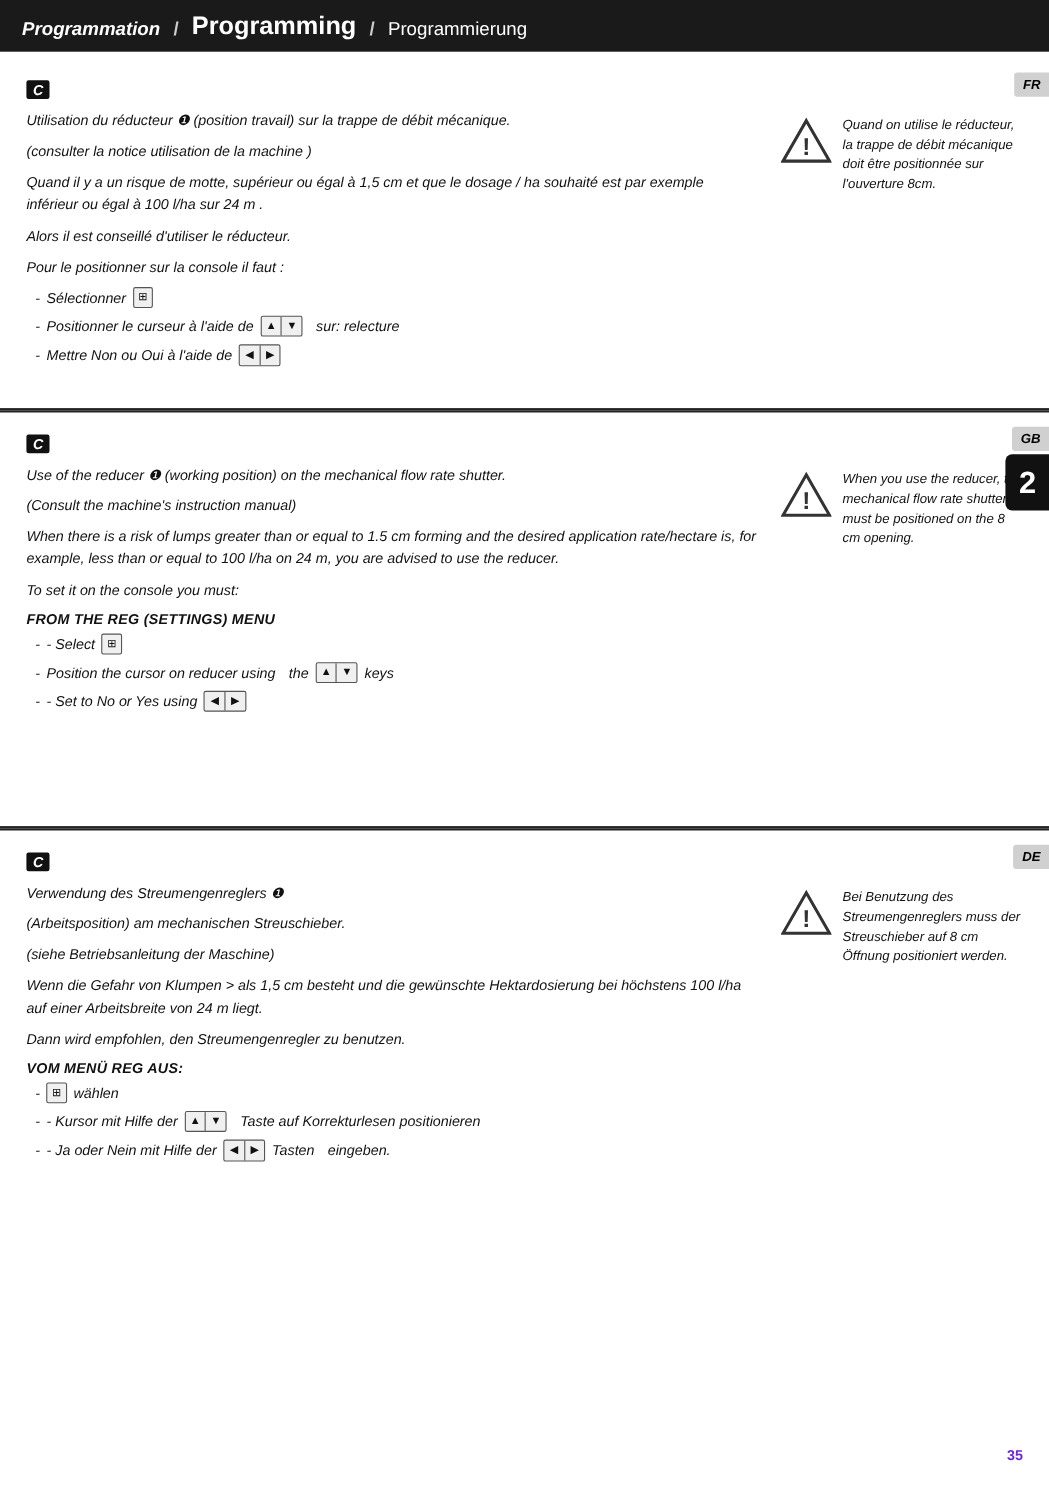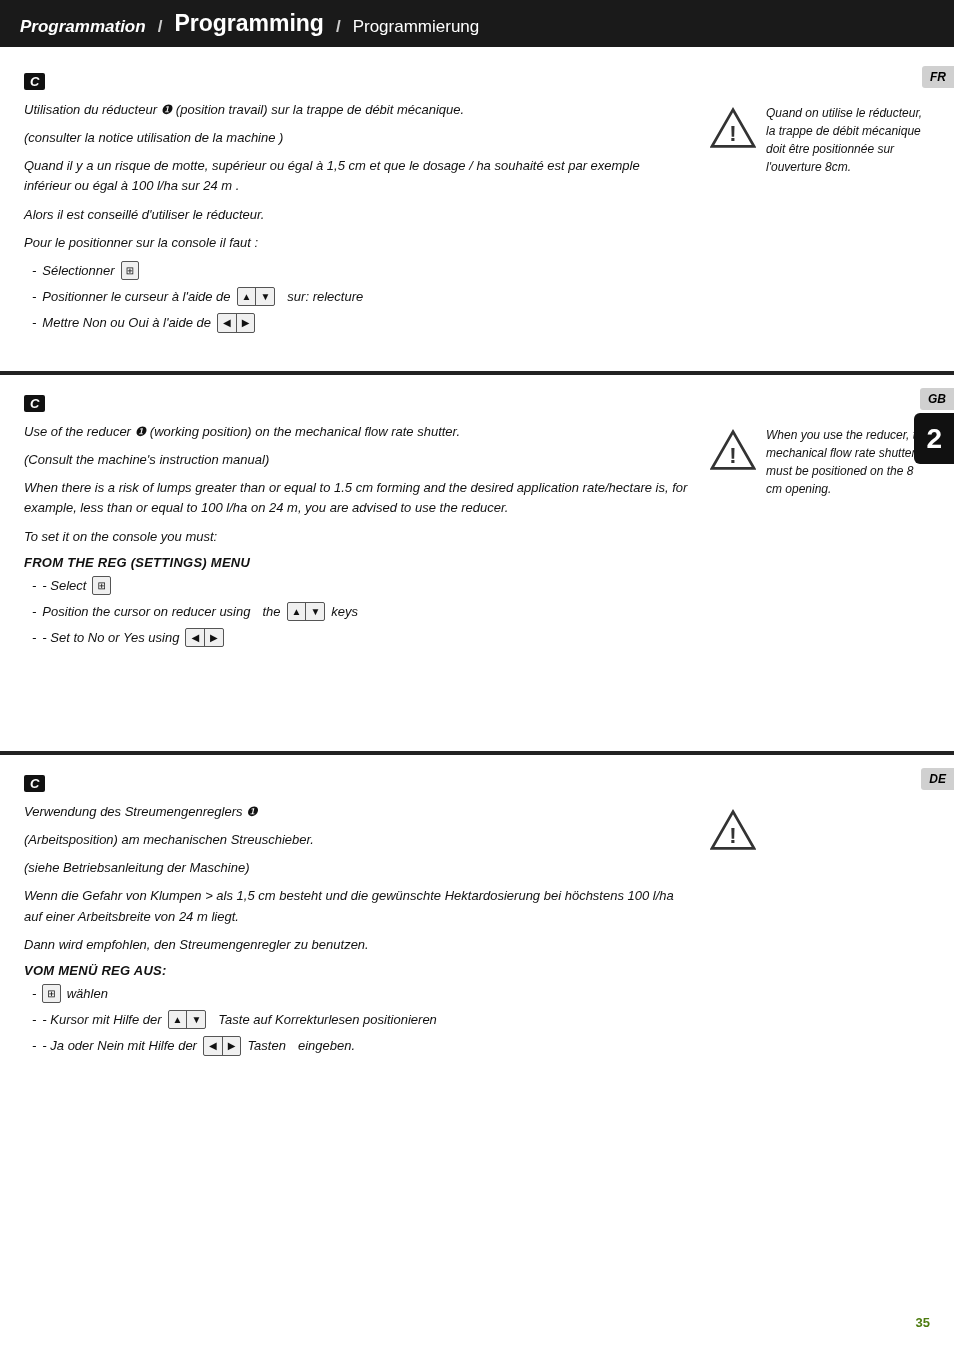--- a/index.html
+++ b/index.html
@@ -41,21 +41,21 @@
       font-size: 17px;
     }
 
     
     .page-number-bottom {
       position: absolute;
       bottom: 20px;
       right: 24px;
       font-size: 13px;
       font-weight: bold;
-      color: #4d7c0f;
+      color: #6d28d9;
     }
 
     
     .section {
       padding: 18px 24px 10px 24px;
       border-bottom: 2px solid #222;
       position: relative;
     }
     .section:last-of-type {
       border-bottom: none;
@@ -450,20 +450,21 @@
             </span>
           </li>
         </ul>
       </div>
       <div class="section-right">
         <div class="warning-box">
           <svg class="warning-icon" viewBox="0 0 50 50" xmlns="http://www.w3.org/2000/svg">
             <polygon points="25,4 48,44 2,44" fill="none" stroke="#333" stroke-width="3"></polygon>
             <text x="25" y="38" text-anchor="middle" font-size="24" font-weight="bold" fill="#333">!</text>
           </svg>
+          <p class="warning-text">Bei Benutzung des Streumengenreglers muss der Streuschieber auf 8 cm Öffnung positioniert werden.</p>
         </div>
       </div>
     </div>
   </div>
 
 </div>
 
 <div class="page-number-bottom">35</div>
 
 </body></html>

